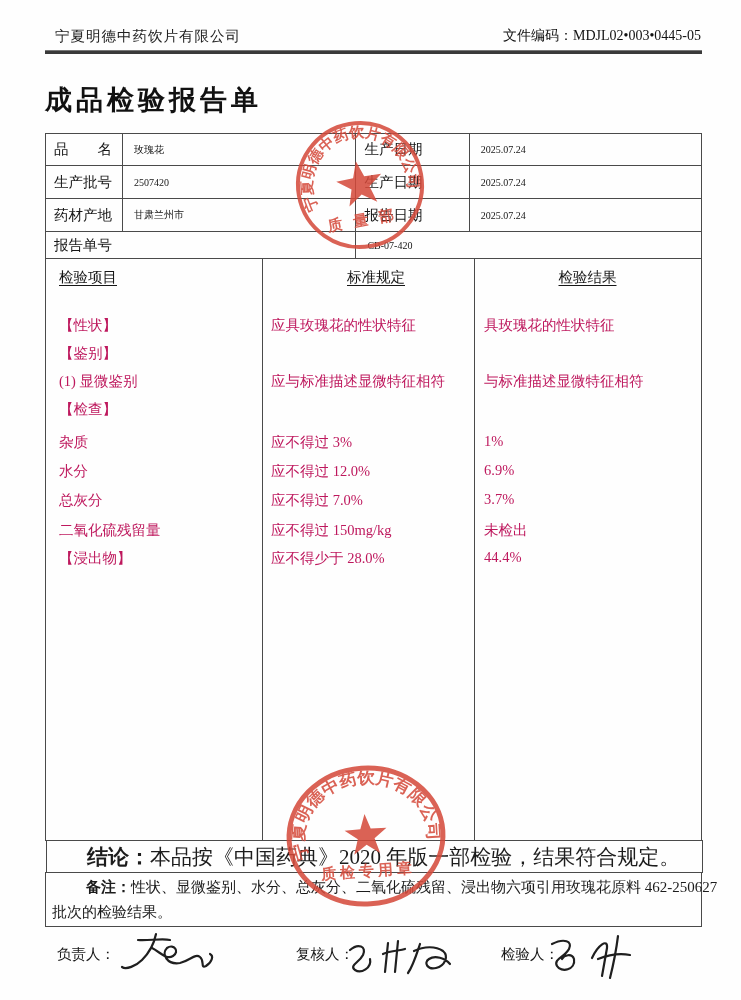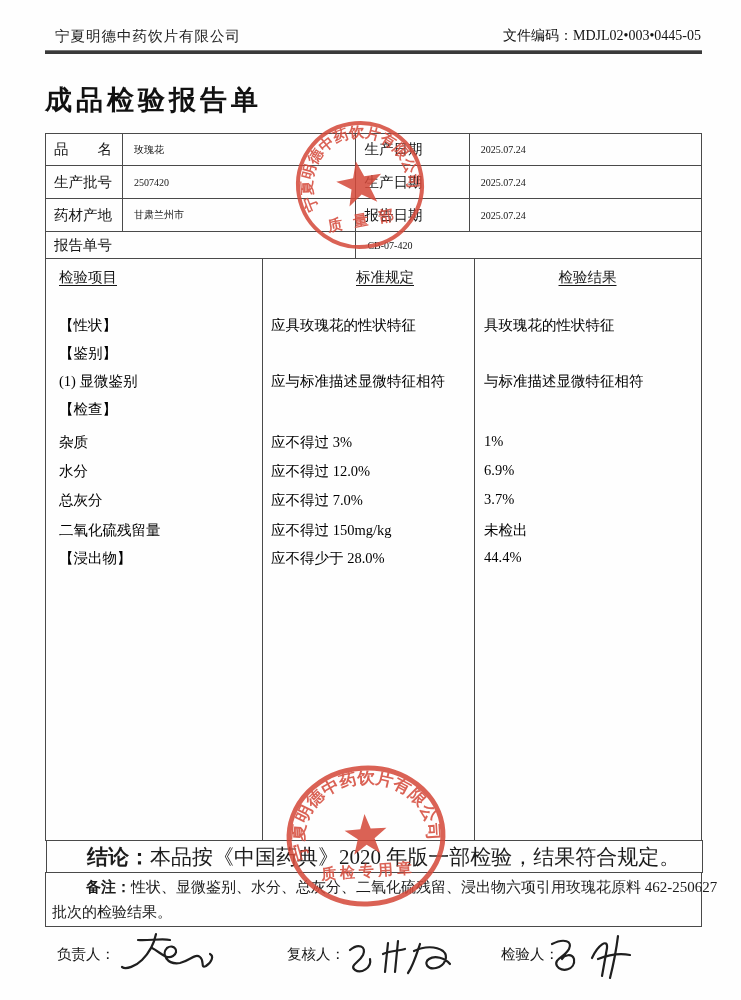--- a/index.html
+++ b/index.html
@@ -20,37 +20,37 @@
   table.info td{border:1px solid #4a4a4a;font-size:14.5px;padding:0 0 0 8px;color:#161616;}
   table.info td.val{padding-left:11px;font-size:10px;}
   tr.r1 td{height:31px;} tr.r2 td{height:32px;} tr.r3 td{height:32px;} tr.r4 td{height:26px;}
   
   .insp{position:absolute;left:45px;top:258px;width:655px;height:582px;
     border-left:1px solid #4a4a4a;border-right:1px solid #4a4a4a;border-top:1px solid #4a4a4a;}
   .insp .vline{position:absolute;top:0;bottom:0;width:1px;background:#4a4a4a;}
   .insp .v1{left:216px;} .insp .v2{left:428px;}
   .insp .hdr{position:absolute;top:9px;font-size:14.5px;text-decoration:underline;text-underline-offset:3px;color:#161616;}
   .insp .hdr1{left:13px;}
-  .insp .hdr2{left:208px;width:212px;text-align:center;padding-left:25px;}
+  .insp .hdr2{left:199px;width:212px;text-align:center;padding-left:25px;}
   .insp .hdr3{left:428px;width:227px;text-align:center;}
-  .insp-row{position:absolute;left:0;width:100%;height:18px;font-size:14.5px;color:#000000;}
+  .insp-row{position:absolute;left:0;width:100%;height:18px;font-size:14.5px;color:#be185d;}
   .insp-row .c1{position:absolute;left:13px;white-space:nowrap;}
   .insp-row .c2{position:absolute;left:225px;white-space:nowrap;}
   .insp-row .c3{position:absolute;left:438px;white-space:nowrap;}
   
   .concl{position:absolute;left:46px;top:840px;width:655px;height:32px;
     border:1px solid #4a4a4a;border-bottom:none;font-size:21px;line-height:32px;}
   .concl .lbl{font-weight:bold;margin-left:40px;}
   .remark{position:absolute;left:45px;top:872px;width:655px;height:53px;border:1px solid #4a4a4a;font-size:15px;}
   .remark .line1{position:absolute;left:40px;top:5px;white-space:nowrap;}
   .remark .line1 .lbl{font-weight:bold;}
   .remark .line2{position:absolute;left:6px;top:30px;white-space:nowrap;}
   
   .sig-label{position:absolute;font-size:14.5px;color:#161616;top:945px;}
-  .sig-label.s1{left:57px;} .sig-label.s2{left:287px;} .sig-label.s3{left:473px;margin-left:28px;}
+  .sig-label.s1{left:57px;} .sig-label.s2{left:296px;} .sig-label.s3{left:473px;margin-left:28px;}
   .sig-svg{position:absolute;top:928px;}
   .sig-svg.g1{left:110px;} .sig-svg.g2{left:340px;} .sig-svg.g3{left:540px;}
   .sig-svg path{fill:none;stroke:#1f1f1f;stroke-width:2.2;stroke-linecap:round;stroke-linejoin:round;}
   
   .stamp{position:absolute;opacity:0.86;pointer-events:none;}
   .stamp-top{left:287px;top:112px;}
   .stamp-bottom{left:280px;top:757px;}
 </style>
 </head>
 <body>

